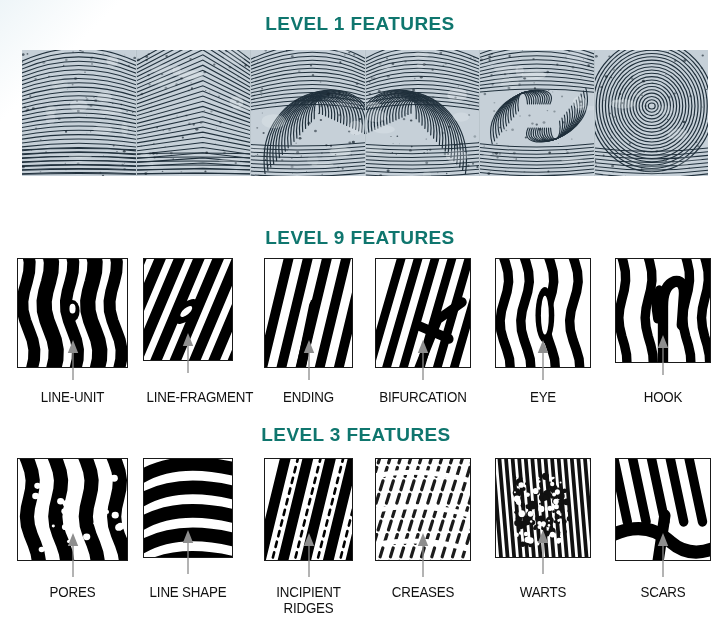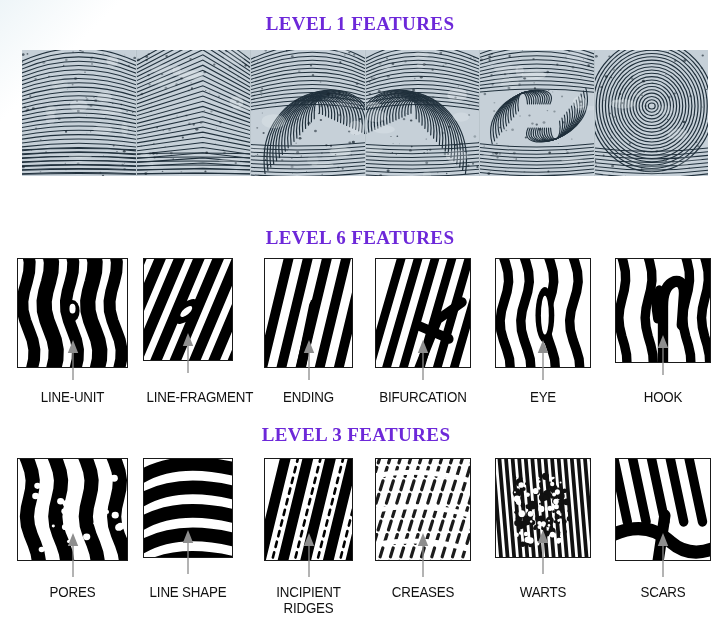--- a/index.html
+++ b/index.html
@@ -11,25 +11,25 @@
     width: 720px; height: 635px;
     font-family: "Liberation Sans", sans-serif;
     position: relative;
     overflow: hidden;
     background: linear-gradient(135deg, #eef5f8 0%, #ffffff 9%, #ffffff 100%);
   }
   .figure { position: relative; width: 720px; height: 635px; }
 
   .section-title {
     text-align: center;
-    font-family: Liberation Serif, serif;
+    font-family: Liberation Sans, sans-serif;
     font-weight: bold;
     font-size: 19px;
     letter-spacing: 0.4px;
-    color: #6d28d9;
+    color: #0f766e;
     line-height: 1;
   }
 
   
   #level1-title { position: absolute; left: 0; top: 14px; width: 720px; }
   #level1-strip {
     position: absolute; left: 22px; top: 50px;
     width: 686px; height: 126px;
     display: flex;
     overflow: hidden;
@@ -897,21 +897,21 @@
             <ellipse cx="16.7" cy="20.1" rx="2.7" ry="1.9" opacity="0.12"></ellipse>
             <ellipse cx="19.2" cy="51.0" rx="4.3" ry="1.6" opacity="0.25"></ellipse>
             <ellipse cx="9.4" cy="124.4" rx="2.7" ry="1.6" opacity="0.23"></ellipse>
             <ellipse cx="24.5" cy="53.8" rx="11.0" ry="4.6" opacity="0.29"></ellipse>
           </g>
         </svg>
       </div>
     </div>
 
 
-  <div class="section-title" id="level2-title">LEVEL 6 FEATURES</div>
+  <div class="section-title" id="level2-title">LEVEL 9 FEATURES</div>
 
   <div class="panel-row" id="level2-row" style="top:0">
       <div class="panel-item" style="left: 17px; top: 258px; width: 111px;">
         <div class="panel-box" style="width: 111px; height: 110px;">
           <svg viewBox="0 0 100 100" preserveAspectRatio="none">
             <rect width="100" height="100" fill="#ffffff"></rect>
             <g fill="none" stroke="#000000" stroke-linecap="round">
               <path d="M 6 -6 L 9.0 -6 L 10.7 3 L 10.2 12 L 8.1 21 L 5.6 30 L 4.0 39 L 4.3 48 L 6.6 57 L 10.0 66 L 13.3 75 L 15.0 84 L 14.7 93 L 12.7 102" stroke="#000" stroke-width="11" fill="none" stroke-linecap="round"></path>
               <path d="M 26 -6 L 29.0 -6 L 30.7 3 L 30.2 12 L 28.1 21 L 25.6 30 L 24.0 39 L 24.3 48 L 26.6 57 L 30.0 66 L 33.3 75 L 35.0 84 L 34.7 93 L 32.7 102" stroke="#000" stroke-width="14" fill="none" stroke-linecap="round"></path>
               <path d="M 46 -6 L 49.0 -6 L 50.7 3 L 50.2 12 L 48.1 21 L 45.6 30 L 44.0 39 L 44.3 48 L 46.6 57 L 50.0 66 L 53.3 75 L 55.0 84 L 54.7 93 L 52.7 102" stroke="#000" stroke-width="11" fill="none" stroke-linecap="round"></path>

